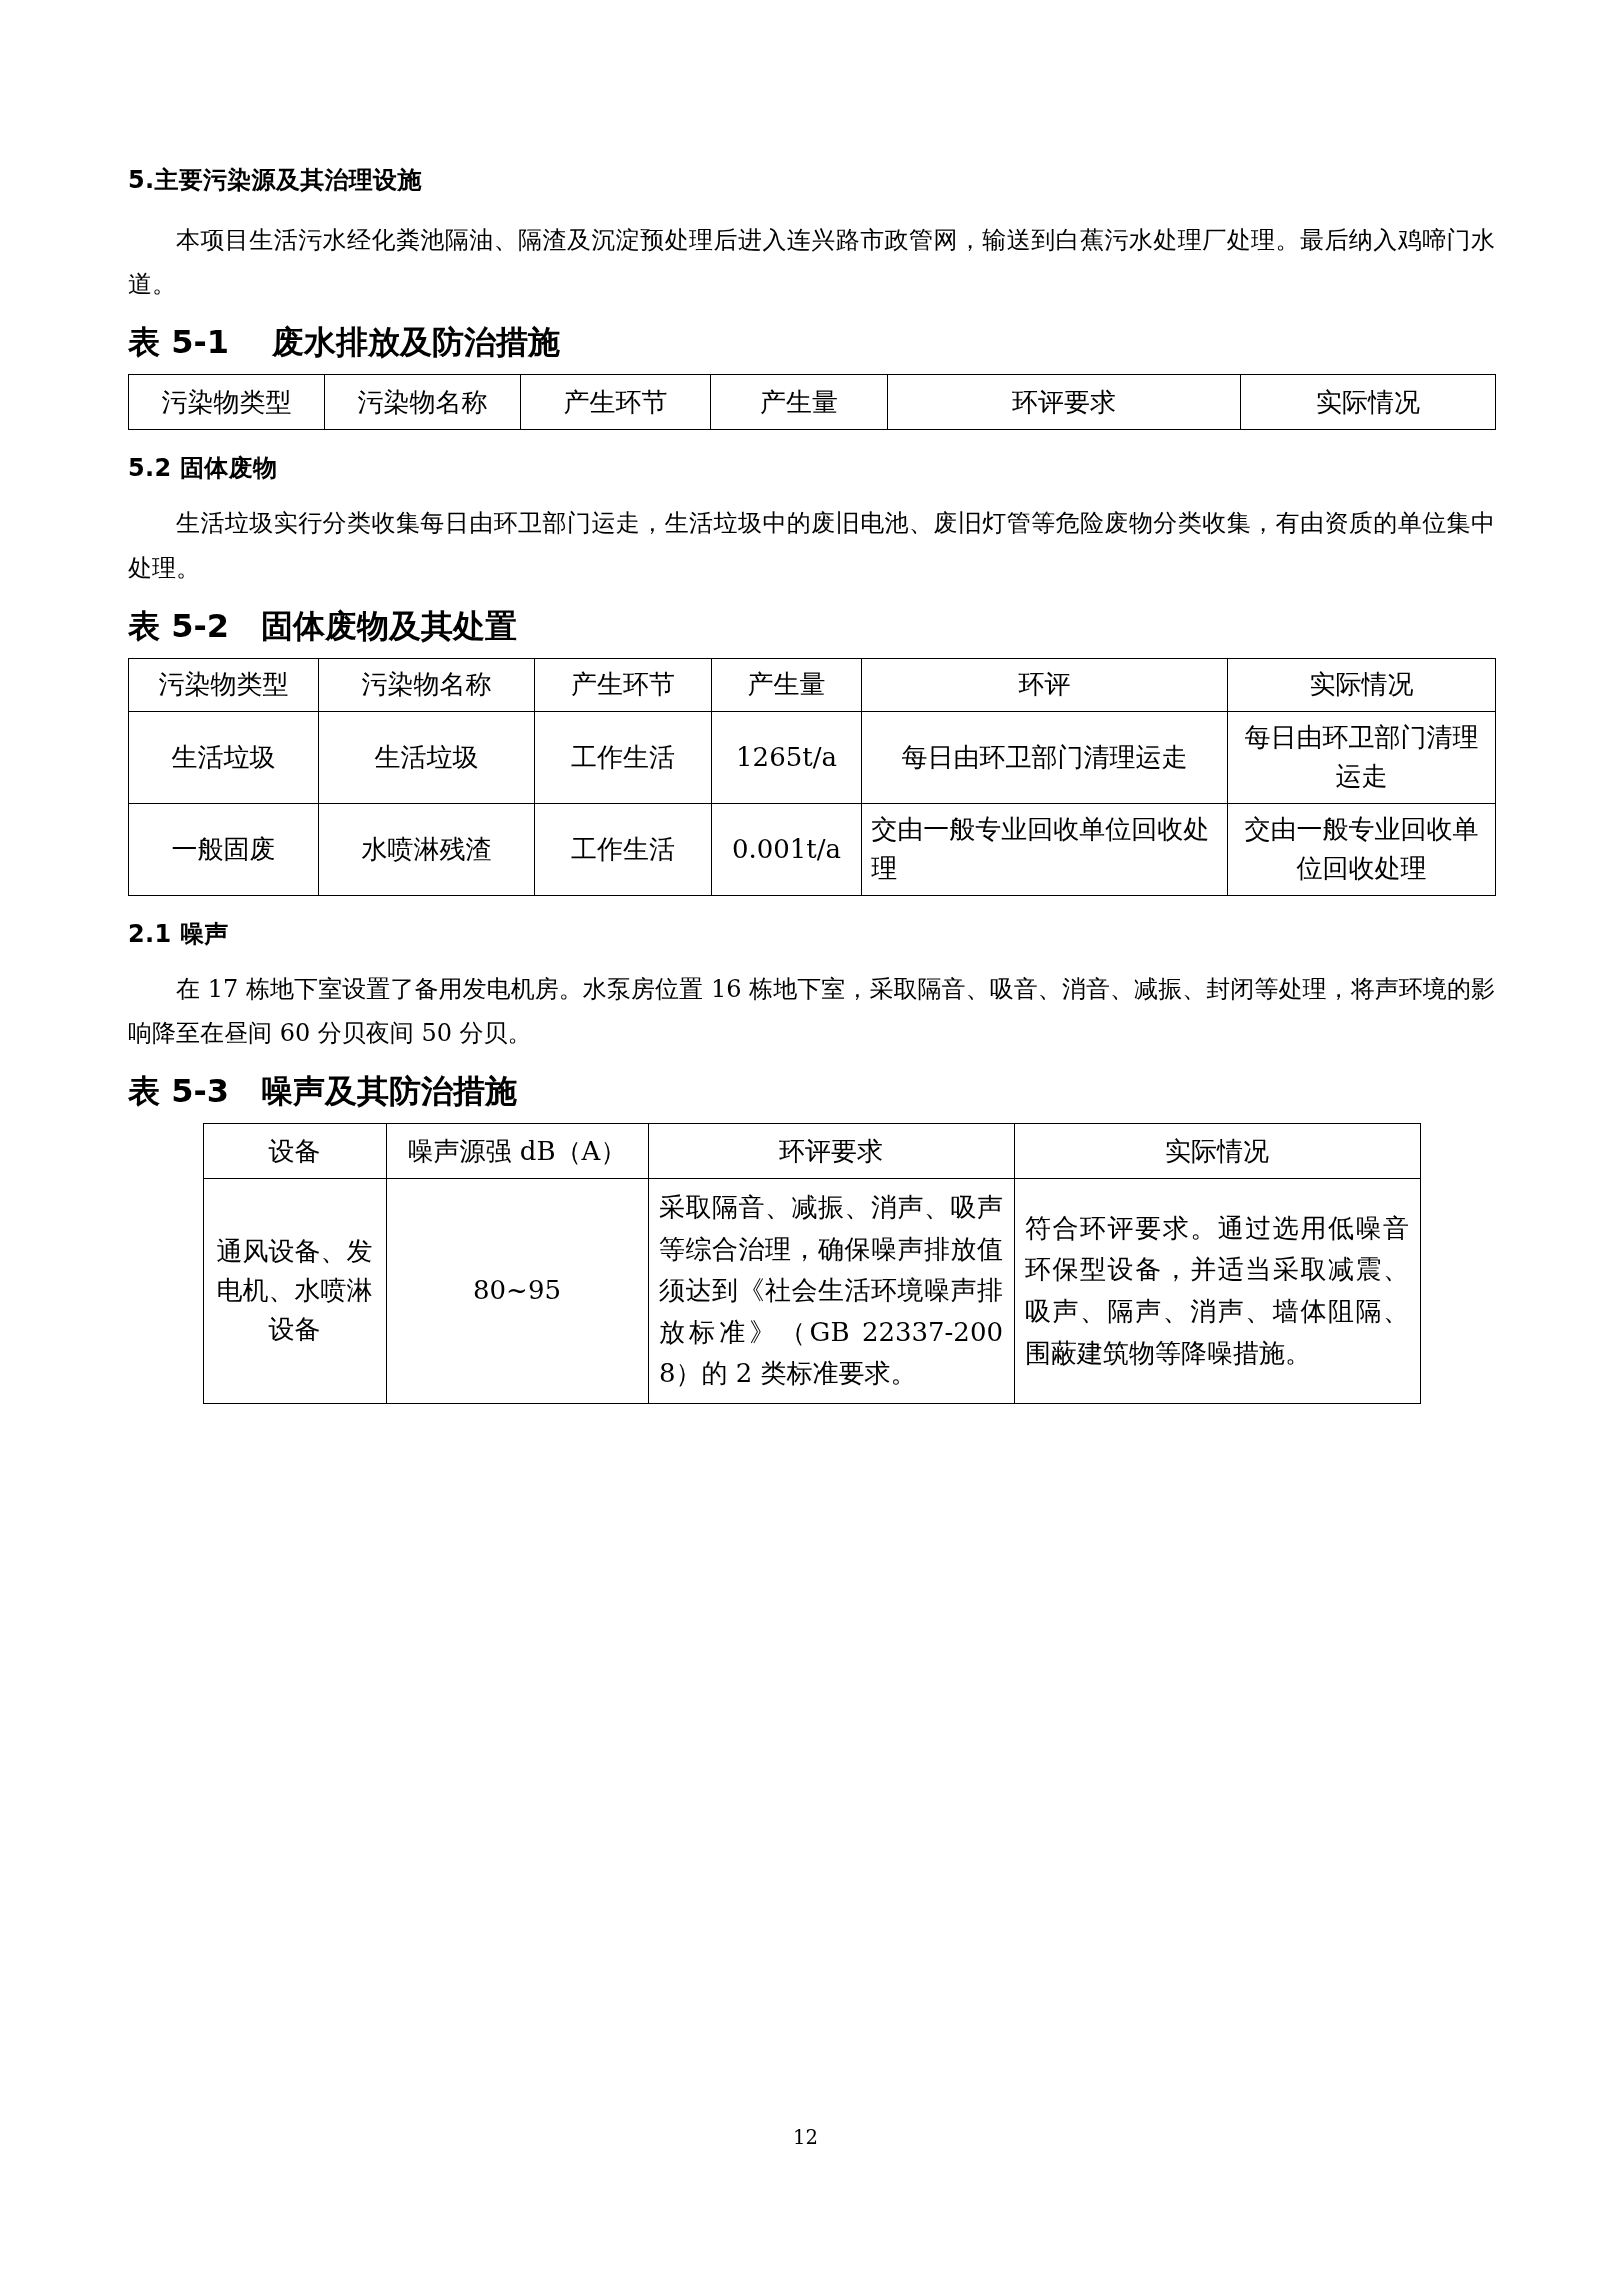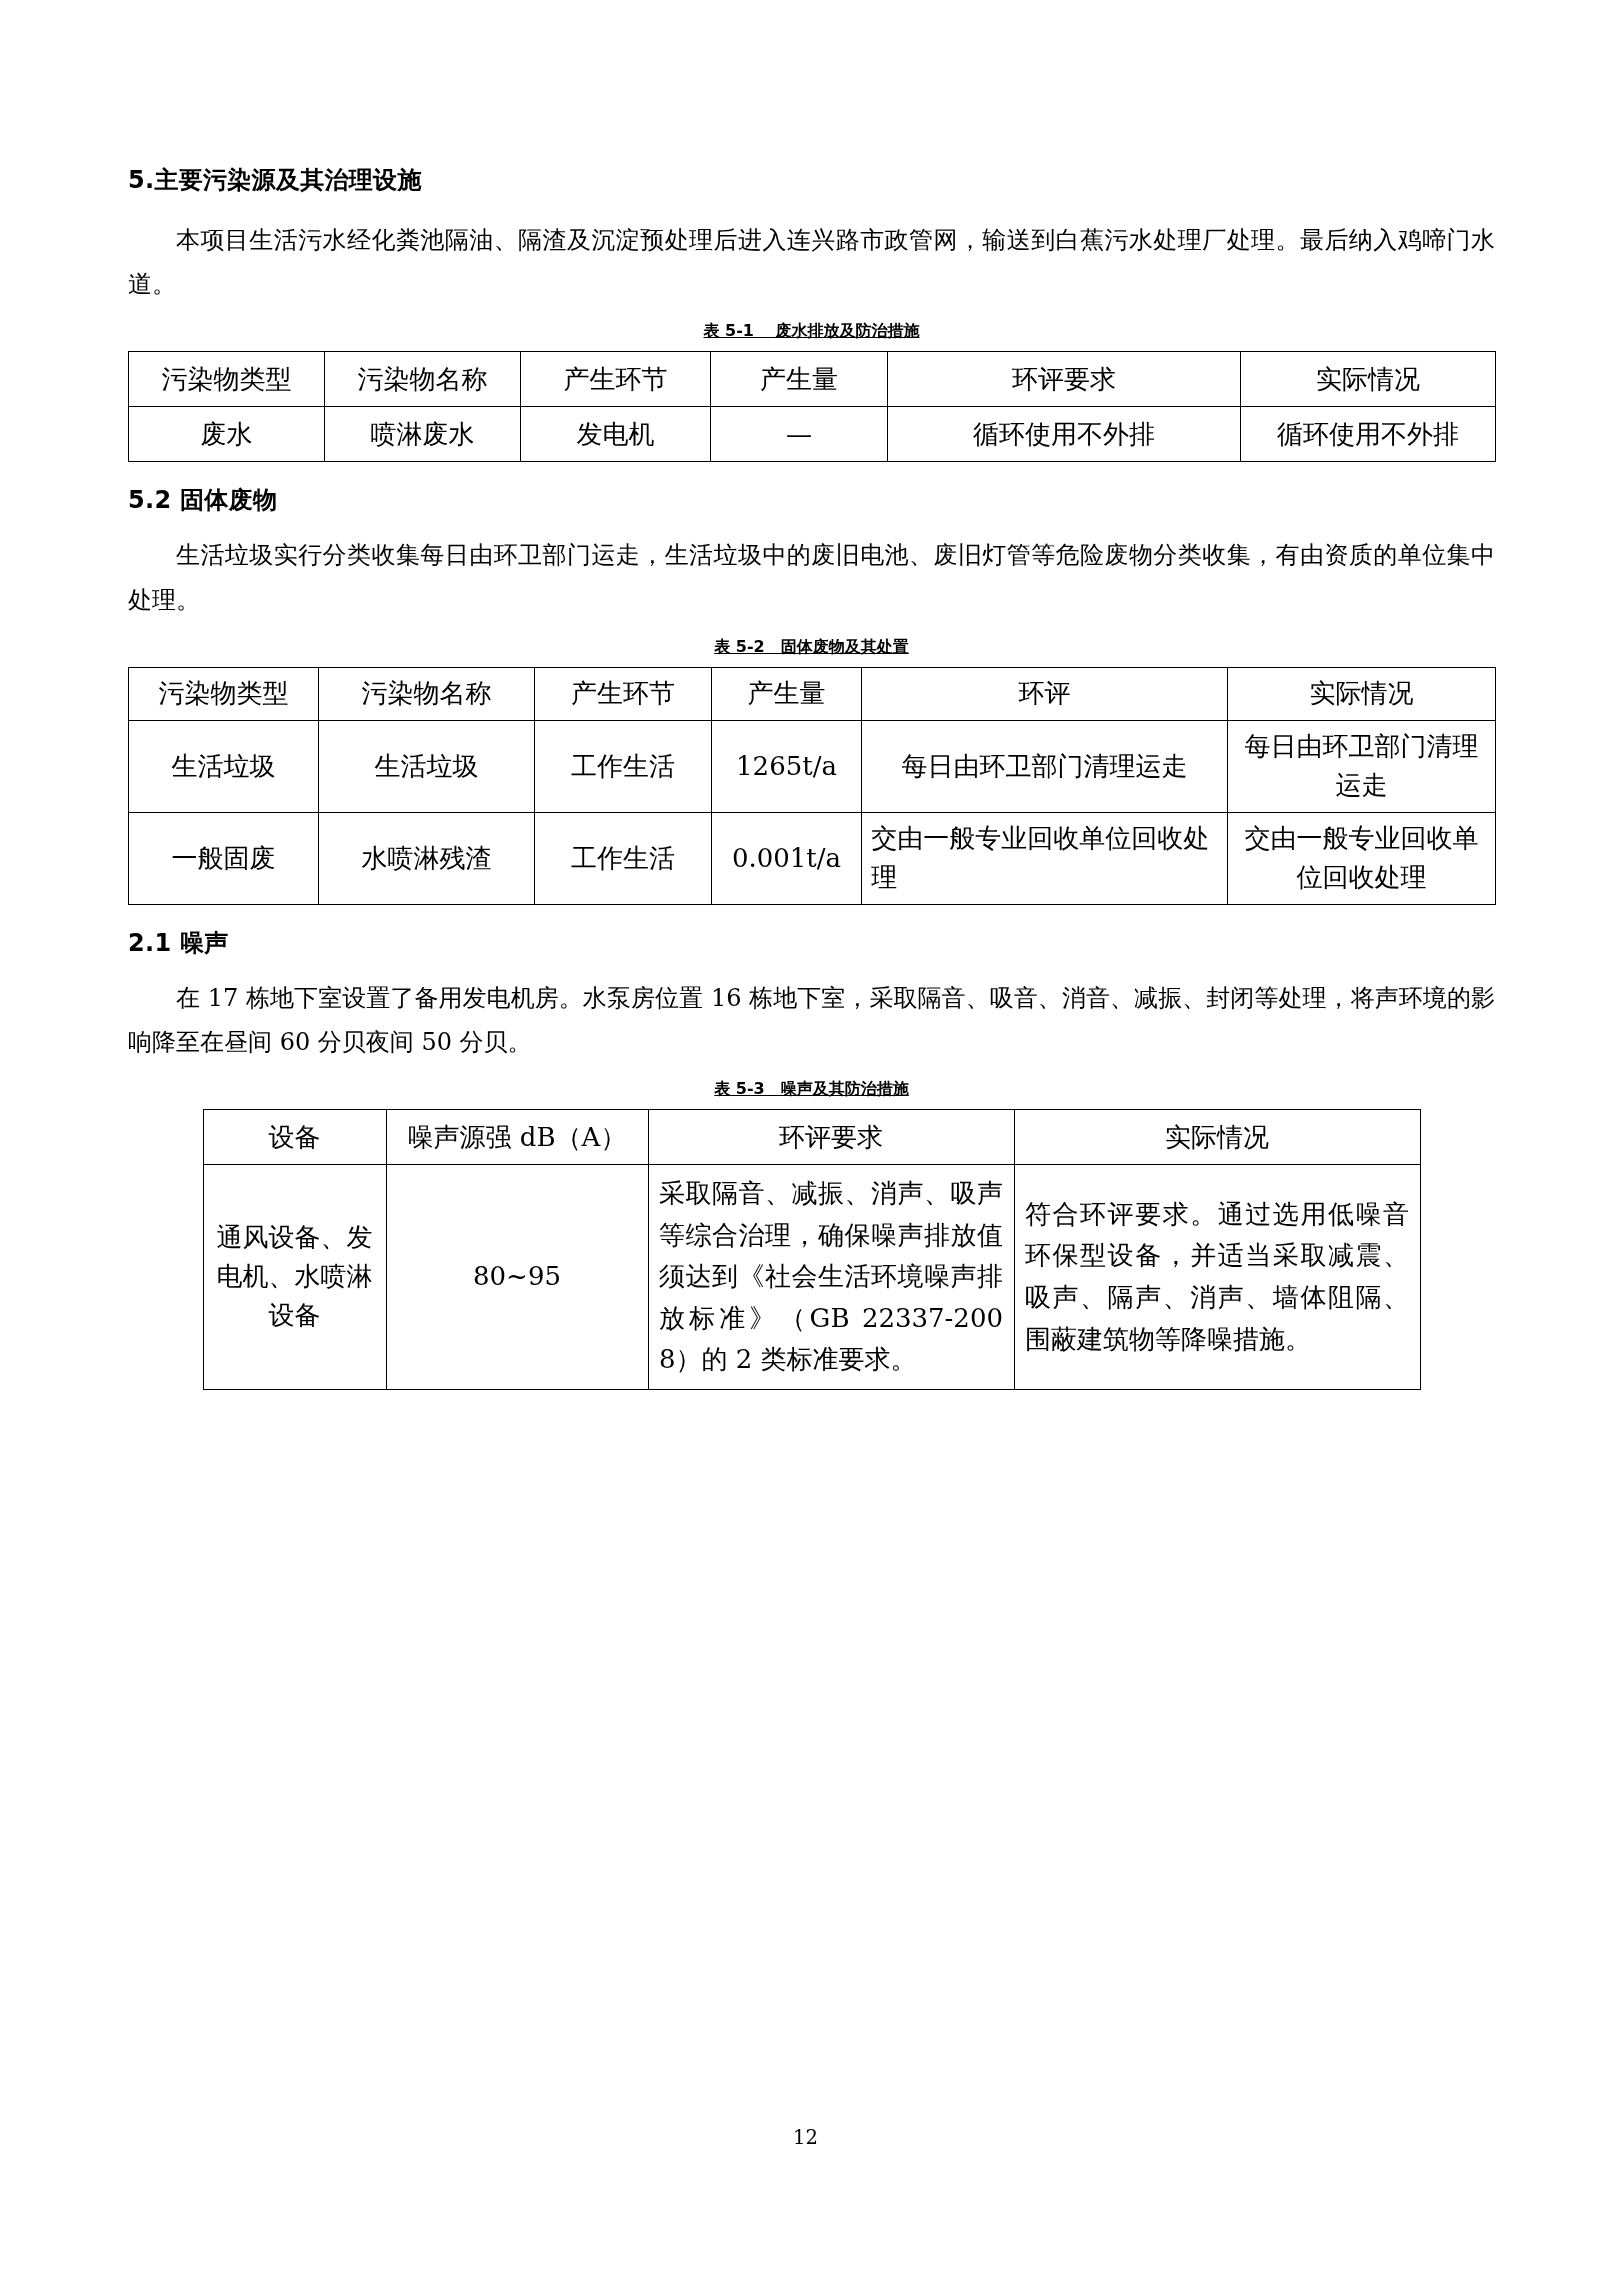--- a/index.html
+++ b/index.html
@@ -41,25 +41,23 @@
   }
   p.body {
     font-size: 24px;
     line-height: 1.85;
     margin: 0 0 14.4px 0;
     text-indent: 48px;
     text-align: justify;
   }
   .tbl-caption {
     font-family: "DejaVu Sans", "Liberation Sans", sans-serif;
-    font-size: 16px;
+    font-size: 32px;
     font-weight: bold;
-    text-align: center;
     margin: 11.8px 0 9.2px 0;
-    text-decoration: underline;
   }
   table {
     border-collapse: collapse;
     table-layout: fixed;
     margin: 7px auto;
     font-size: 26px;
   }
   table td {
     border: 1.3px solid #000000;
     padding: 6.5px 5.2px;
@@ -136,28 +134,20 @@
       </colgroup>
       <tbody>
         <tr class="hdr">
           <td>污染物类型</td>
           <td>污染物名称</td>
           <td>产生环节</td>
           <td>产生量</td>
           <td>环评要求</td>
           <td>实际情况</td>
         </tr>
-        <tr class="row">
-          <td>废水</td>
-          <td>喷淋废水</td>
-          <td>发电机</td>
-          <td>—</td>
-          <td>循环使用不外排</td>
-          <td>循环使用不外排</td>
-        </tr>
       </tbody>
     </table>
 
     <h3 class="subsection">5.2 固体废物</h3>
     <p class="body">生活垃圾实行分类收集每日由环卫部门运走，生活垃圾中的废旧电池、废旧灯管等危险废物分类收集，有由资质的单位集中处理。</p>
 
     <div class="tbl-caption">表 5-2　固体废物及其处置</div>
     <table id="table-5-2">
       <colgroup>
         <col class="c1">

